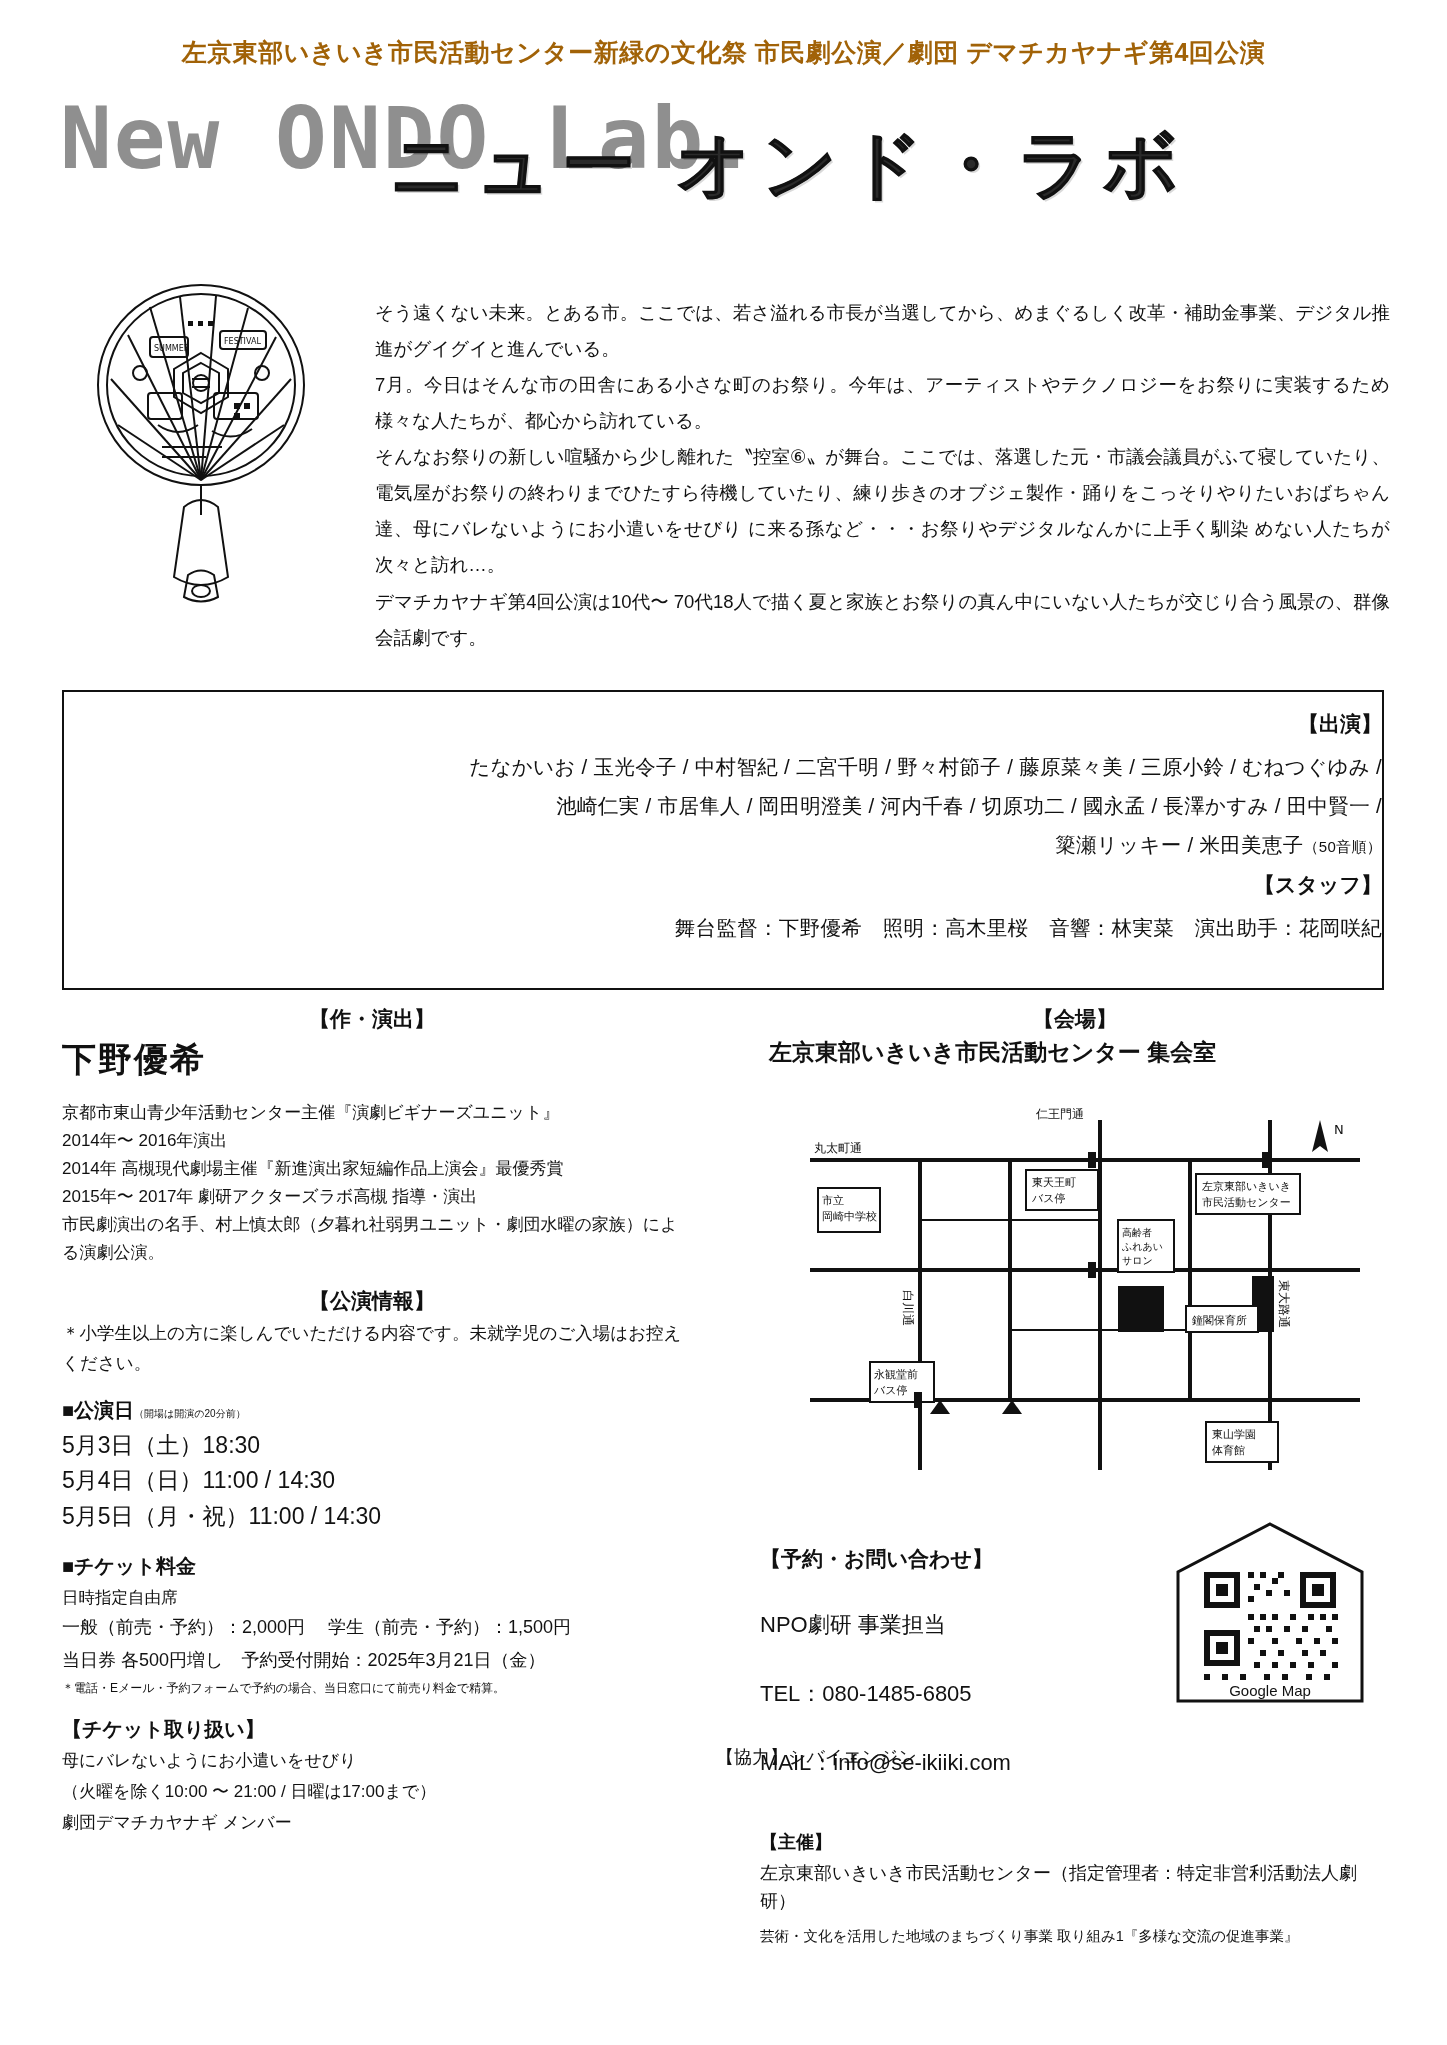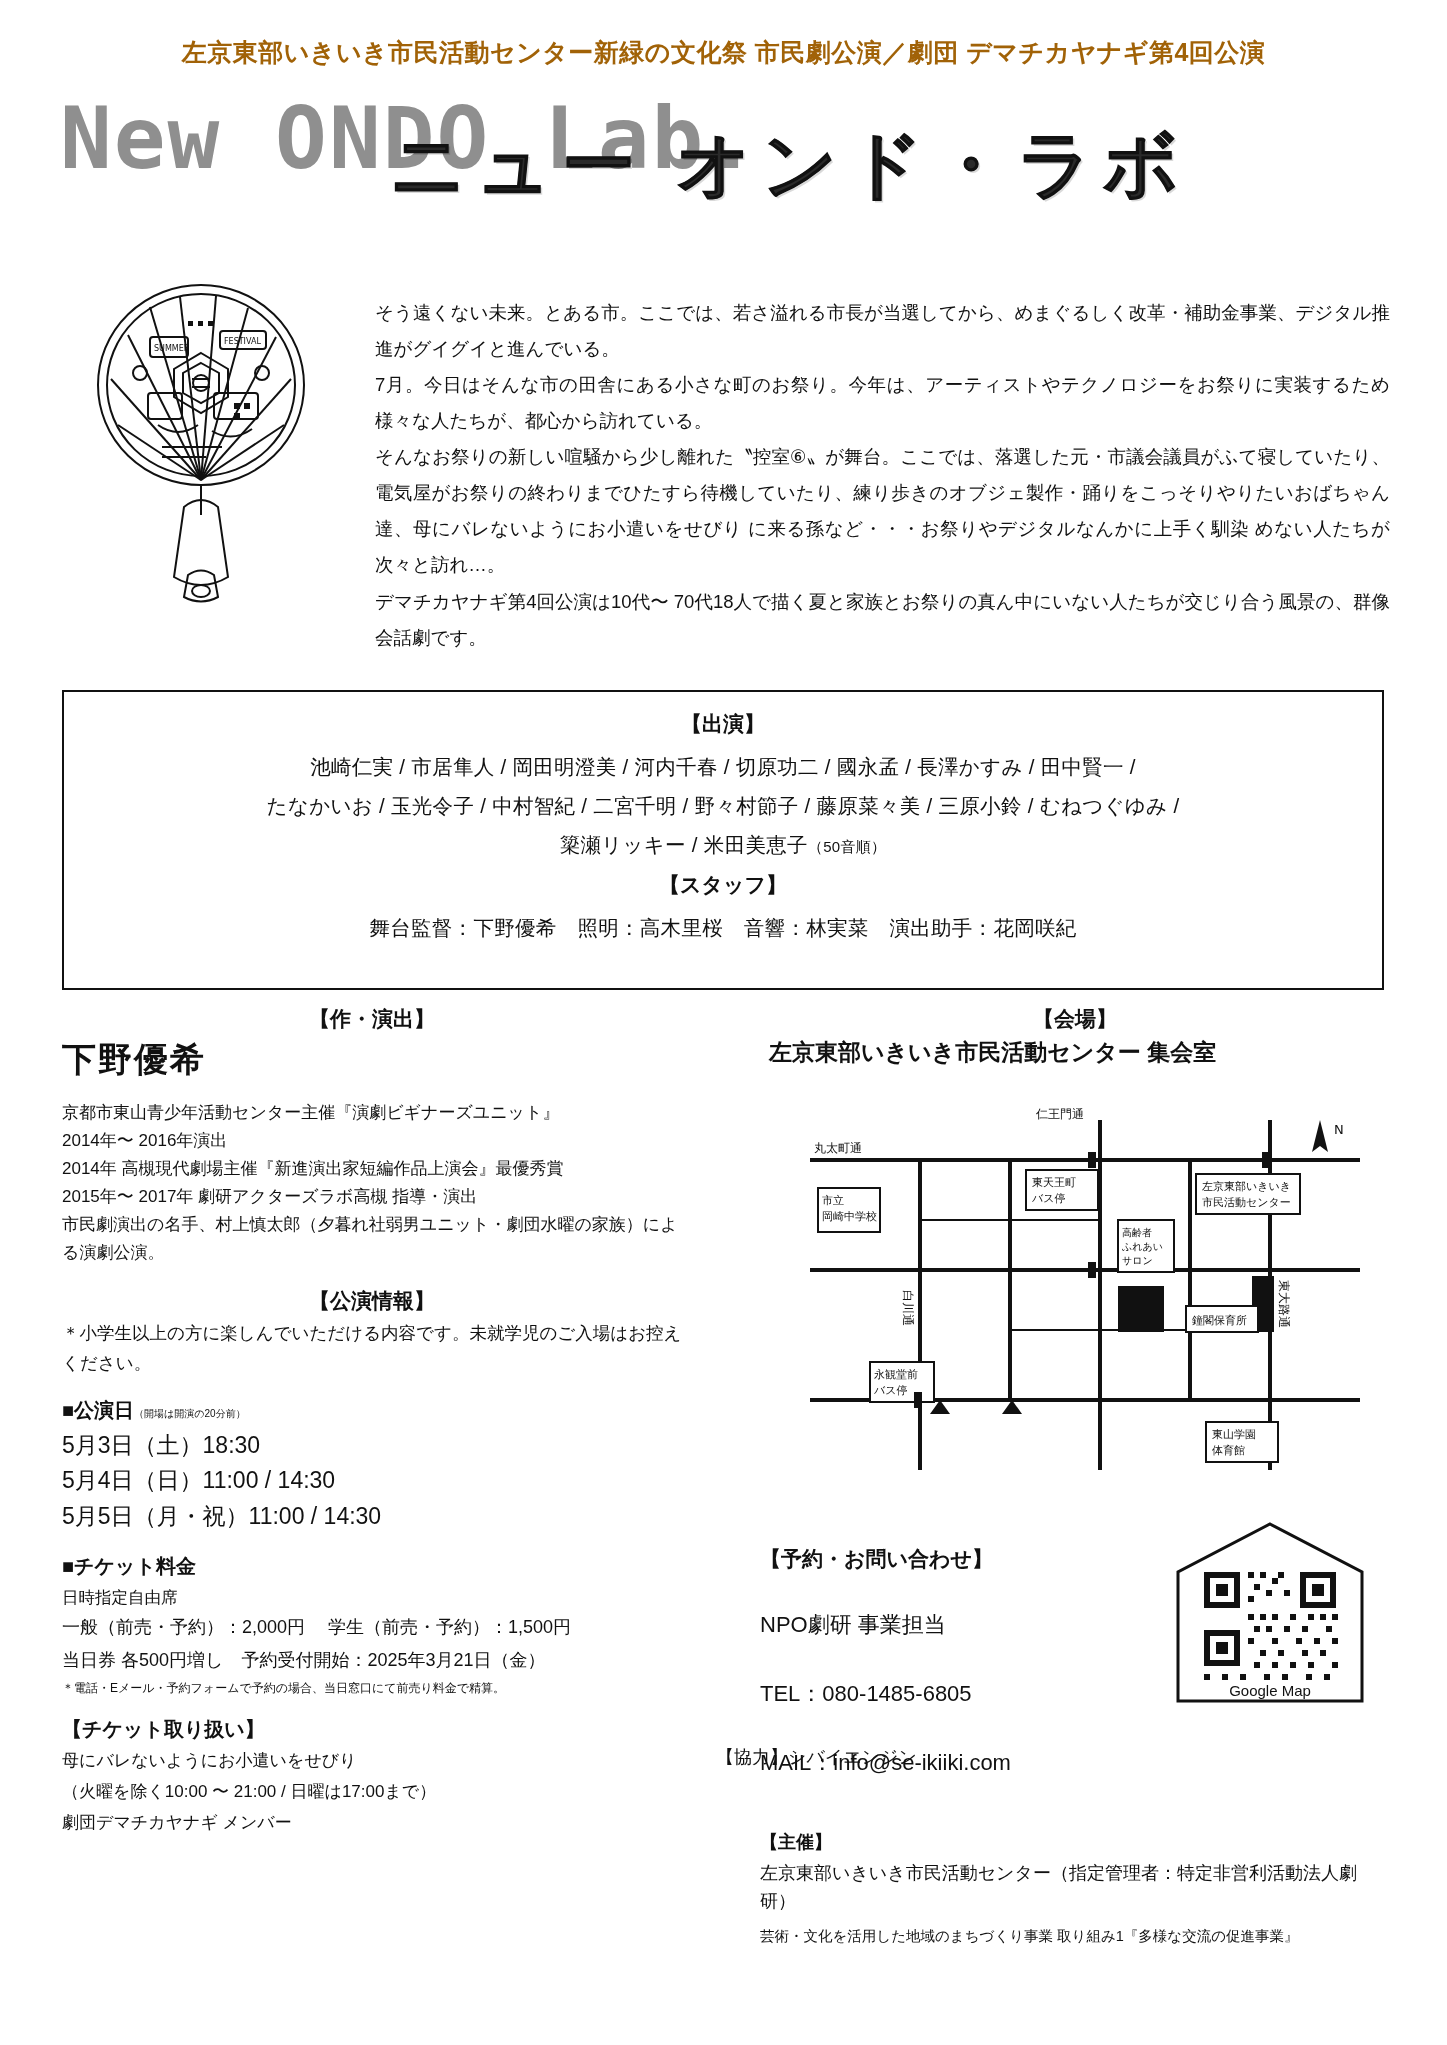--- a/index.html
+++ b/index.html
@@ -92,21 +92,21 @@
 
   
   .cast-box {
     position: absolute;
     top: 690px;
     left: 62px;
     width: 1322px;
     height: 300px;
     border: 2px solid #111;
     box-sizing: border-box;
-    text-align: center;
+    text-align: right;
     padding-top: 12px;
   }
   .cast-head {
     font-size: 21px;
     font-weight: bold;
     margin: 6px 0 10px 0;
   }
   .cast-line {
     font-size: 20.5px;
     line-height: 1.9;
@@ -307,22 +307,22 @@
 
   <div class="intro">
     <p>そう遠くない未来。とある市。ここでは、若さ溢れる市長が当選してから、めまぐるしく改革・補助金事業、デジタル推進がグイグイと進んでいる。</p>
     <p>7月。今日はそんな市の田舎にある小さな町のお祭り。今年は、アーティストやテクノロジーをお祭りに実装するため様々な人たちが、都心から訪れている。</p>
     <p>そんなお祭りの新しい喧騒から少し離れた〝控室⑥〟が舞台。ここでは、落選した元・市議会議員がふて寝していたり、電気屋がお祭りの終わりまでひたすら待機していたり、練り歩きのオブジェ製作・踊りをこっそりやりたいおばちゃん達、母にバレないようにお小遣いをせびり に来る孫など・・・お祭りやデジタルなんかに上手く馴染 めない人たちが次々と訪れ…。</p>
     <p>デマチカヤナギ第4回公演は10代〜 70代18人で描く夏と家族とお祭りの真ん中にいない人たちが交じり合う風景の、群像会話劇です。</p>
   </div>
 
   <div class="cast-box">
     <div class="cast-head">【出演】</div>
+    <div class="cast-line">たなかいお / 玉光令子 / 中村智紀 / 二宮千明 / 野々村節子 / 藤原菜々美 / 三原小鈴 / むねつぐゆみ /</div>
     <div class="cast-line">池崎仁実 / 市居隼人 / 岡田明澄美 / 河内千春 / 切原功二 / 國永孟 / 長澤かすみ / 田中賢一 /</div>
-    <div class="cast-line">たなかいお / 玉光令子 / 中村智紀 / 二宮千明 / 野々村節子 / 藤原菜々美 / 三原小鈴 / むねつぐゆみ /</div>
     <div class="cast-line">
       <span>簗瀬リッキー / 米田美恵子</span><span class="small">（50音順）</span>
     </div>
     <div class="cast-head">【スタッフ】</div>
     <div class="staff-line">舞台監督：下野優希　照明：高木里桜　音響：林実菜　演出助手：花岡咲紀</div>
   </div>
 
   <div class="left-col">
     <div class="sec-head">【作・演出】</div>
     <div class="author-name">下野優希</div>

